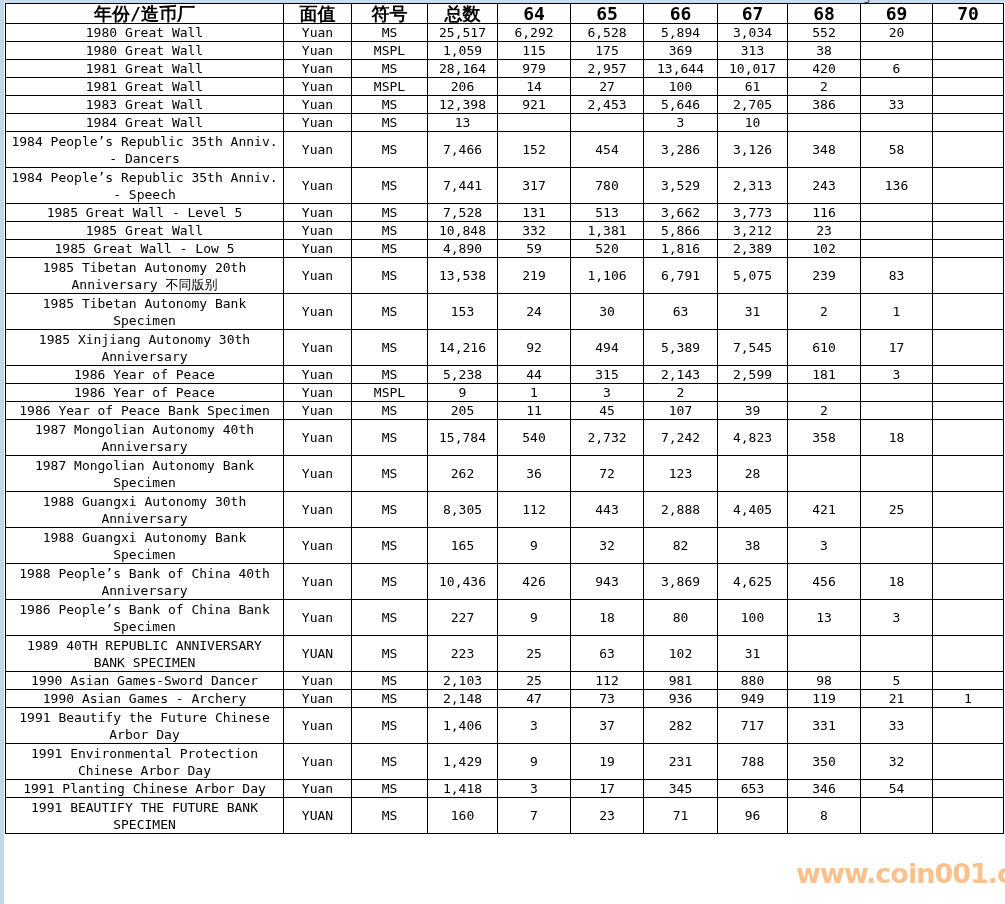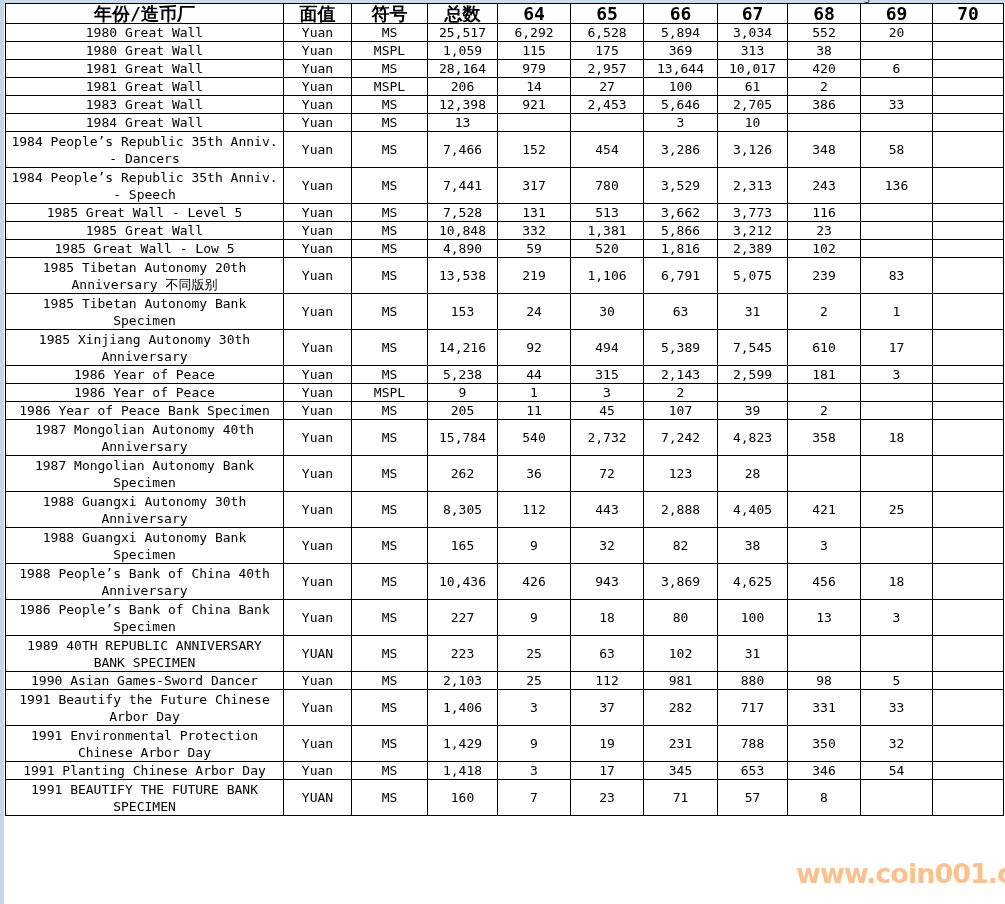--- a/index.html
+++ b/index.html
@@ -438,20 +438,33 @@
         <td>MS</td>
         <td>2,103</td>
         <td>25</td>
         <td>112</td>
         <td>981</td>
         <td>880</td>
         <td>98</td>
         <td>5</td>
         <td></td>
       </tr>
+      <tr class="r1">
+        <td>1990 Asian Games - Archery</td>
+        <td>Yuan</td>
+        <td>MS</td>
+        <td>2,148</td>
+        <td>47</td>
+        <td>73</td>
+        <td>936</td>
+        <td>949</td>
+        <td>119</td>
+        <td>21</td>
+        <td>1</td>
+      </tr>
       <tr class="r2">
         <td>1991 Beautify the Future Chinese Arbor Day</td>
         <td>Yuan</td>
         <td>MS</td>
         <td>1,406</td>
         <td>3</td>
         <td>37</td>
         <td>282</td>
         <td>717</td>
         <td>331</td>
@@ -485,19 +498,19 @@
         <td></td>
       </tr>
       <tr class="r2">
         <td>1991 BEAUTIFY THE FUTURE BANK SPECIMEN</td>
         <td>YUAN</td>
         <td>MS</td>
         <td>160</td>
         <td>7</td>
         <td>23</td>
         <td>71</td>
-        <td>57</td>
+        <td>96</td>
         <td>8</td>
         <td></td>
         <td></td>
       </tr>
     </tbody>
 </table>
 
 </body></html>

